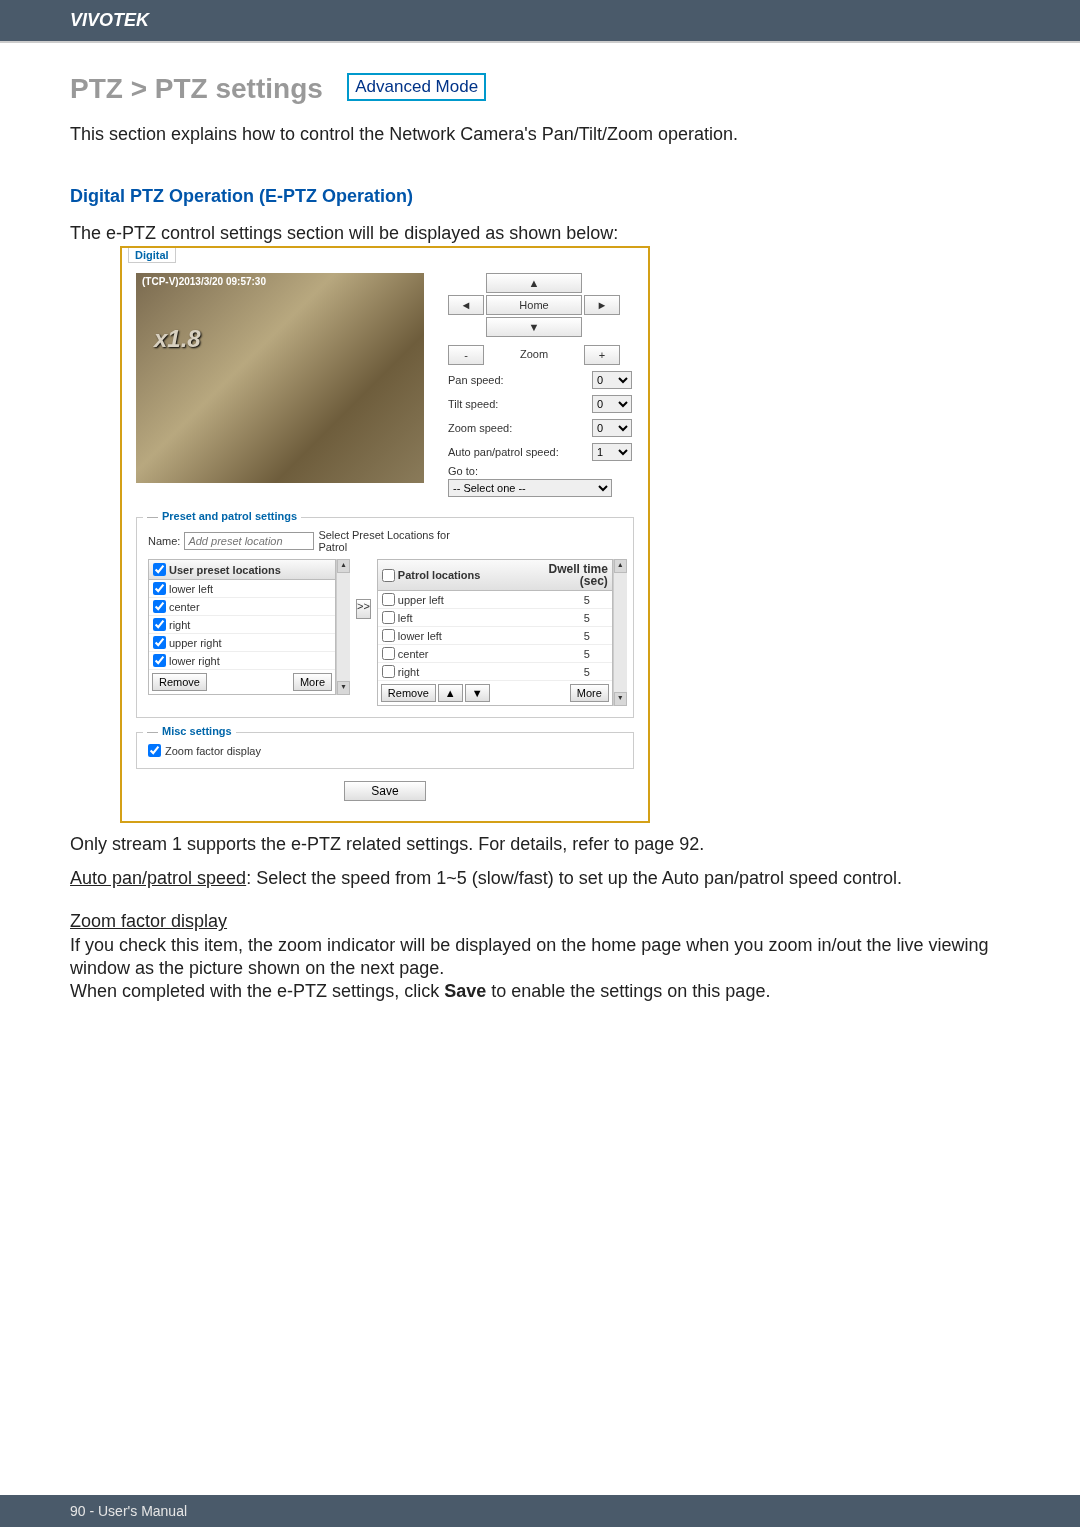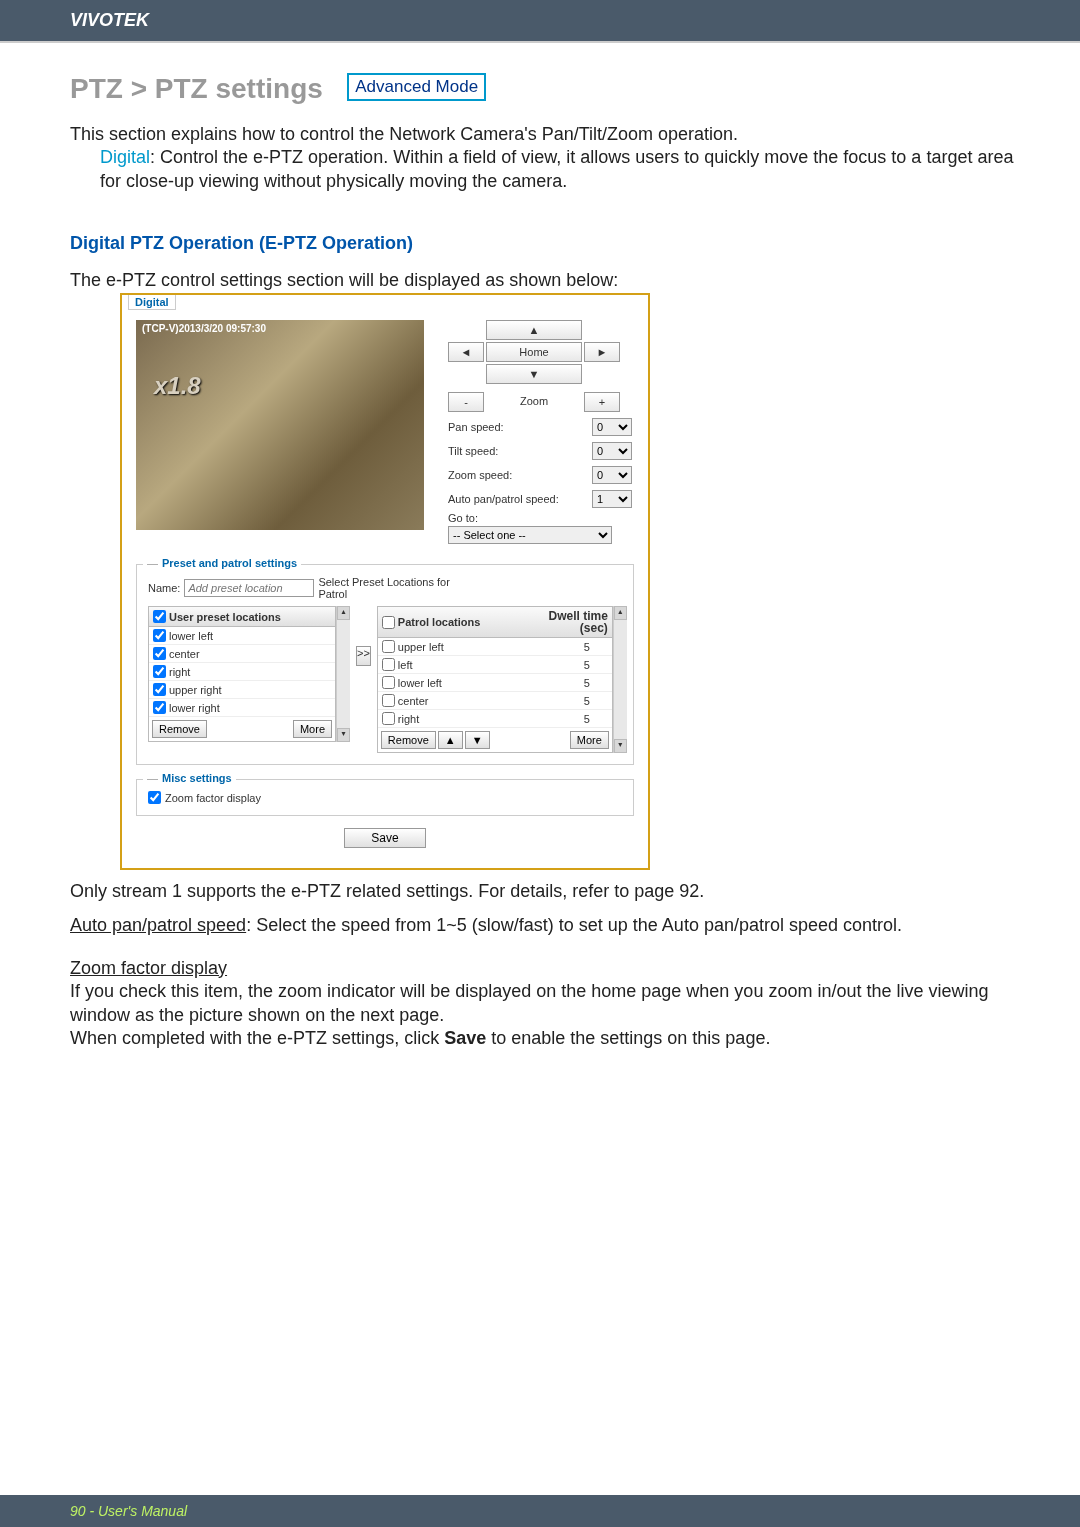--- a/index.html
+++ b/index.html
@@ -50,40 +50,37 @@
 .scroll-deco { width: 14px; background: #e8e8e8; border-left: 1px solid #ccc; position: relative; }
 .scroll-arrow-up { position: absolute; top: 0; left: 0; right: 0; height: 14px; background: #d8d8d8; border: 1px solid #bbb; font-size: 8px; text-align: center; }
 .scroll-arrow-down { position: absolute; bottom: 0; left: 0; right: 0; height: 14px; background: #d8d8d8; border: 1px solid #bbb; font-size: 8px; text-align: center; }
 .xfer-btn { width: 24px; height: 20px; border: 1px solid #999; background: linear-gradient(#fff,#e0e0e0); text-align: center; font-size: 11px; margin-top: 40px; cursor: pointer; }
 .sm-btn { border: 1px solid #999; background: linear-gradient(#fff,#e0e0e0); font-size: 11px; height: 18px; padding: 0 6px; cursor: pointer; }
 .misc-fs { margin-top: 14px; }
 .save-row { text-align: center; margin-top: 12px; }
 .save-btn { border: 1px solid #999; background: linear-gradient(#fff,#e0e0e0); padding: 2px 26px; font-size: 12px; cursor: pointer; }
 .post-text { margin-top: 10px; font-size: 18px; line-height: 1.3; color: #222; }
 .u { text-decoration: underline; }
-.footer-band { position: absolute; bottom: 0; left: 0; right: 0; background: #4a5a6a; color: #bef264; font-style: italic; font-size: 14px; padding: 8px 70px; }
+.footer-band { position: absolute; bottom: 0; left: 0; right: 0; background: #4a5a6a; color: #e5e5e5; font-size: 14px; padding: 8px 70px; }
 .gold-border { border: 2px solid #d4a017; }
 </style>
 </head>
 <body>
 
 <div class="header-band">VIVOTEK</div>
 <div class="gray-line"></div>
 
 <div class="page-content">
   <div>
     <span class="page-title">PTZ &gt; PTZ settings</span>
     <span class="adv-mode">Advanced Mode</span>
   </div>
 
   <div class="intro">
     <div>This section explains how to control the Network Camera's Pan/Tilt/Zoom operation.</div>
-    <div style="padding-left:30px;">
-      <span class="digital-label">Digital</span><span>: Control the e-PTZ operation. Within a field of view, it allows users to quickly move the focus to a target area for close-up viewing without physically moving the camera.</span>
-    </div>
   </div>
 
   <div class="section-title">Digital PTZ Operation (E-PTZ Operation)</div>
   <div class="sub-intro">The e-PTZ control settings section will be displayed as shown below:</div>
 
   <div class="screenshot gold-border">
     <span class="digital-tab">Digital</span>
     <div class="ss-body">
       <div class="ss-row">
         <div class="video-box">

